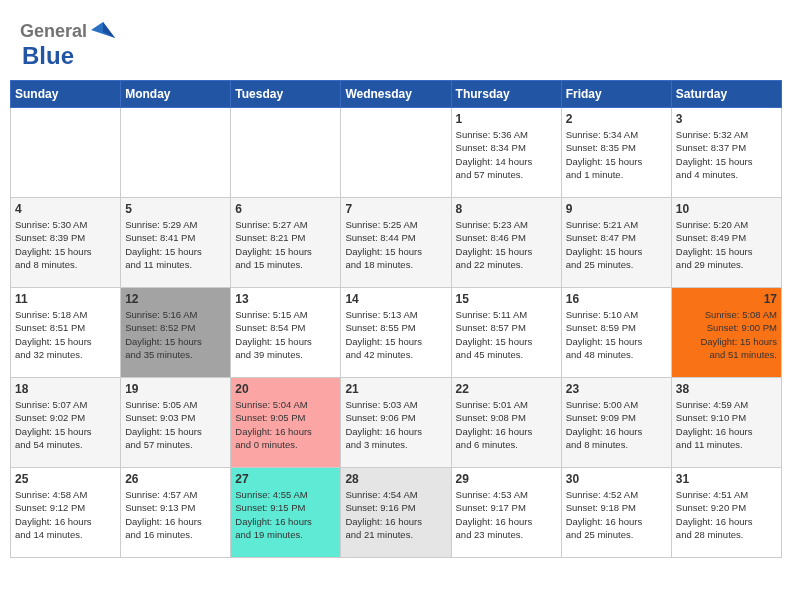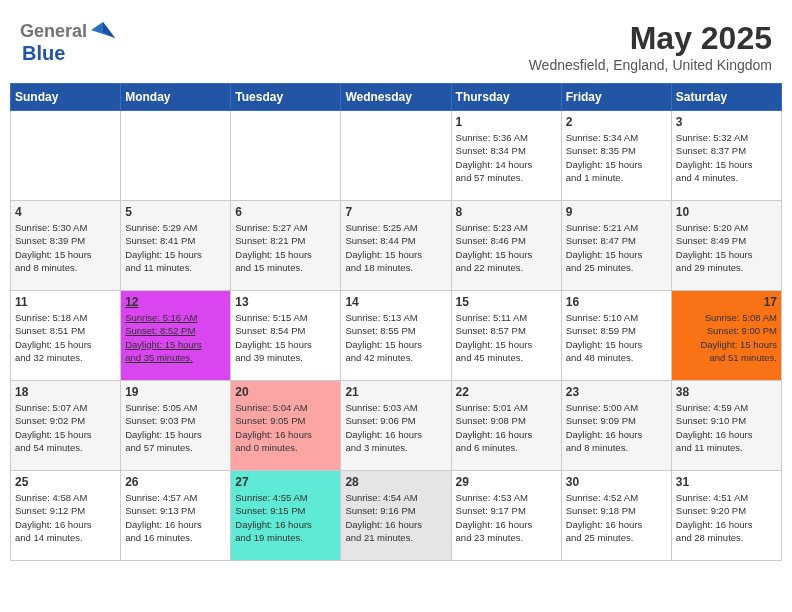--- a/index.html
+++ b/index.html
@@ -88,26 +88,22 @@
 <div class="header">
   <div class="logo-wrapper">
     <div class="logo-line">
       <span style="font-size:18px;font-weight:bold;color:#737373;">General</span>
       <svg width="28" height="22" viewBox="0 0 28 22" style="margin-left:2px;">
         <polygon points="14,2 26,18 2,10" fill="#2a70c2"></polygon>
         <polygon points="14,2 26,18 14,12" fill="#1a4fa0"></polygon>
       </svg>
     </div>
     <div>
-      <span style="font-size:20px;font-weight:bold;color:#2255a4;margin-left:2px;">Blue</span>
+      <span style="font-size:24px;font-weight:bold;color:#2255a4;margin-left:2px;">Blue</span>
     </div>
-  </div>
-  <div class="title-area">
-    <div class="main-title">May 2025</div>
-    <div class="subtitle">Wednesfield, England, United Kingdom</div>
   </div>
 </div>
 
 <table class="calendar">
   <thead>
     <tr>
     <th>Sunday</th>
         <th>Monday</th>
         <th>Tuesday</th>
         <th>Wednesday</th>
@@ -196,21 +192,21 @@
         </td>
       </tr>
       <tr>
         <td style="background: rgb(255, 255, 255);">
           <div class="day-num">11</div>
           <div class="day-info" style="white-space: pre-line;">Sunrise: 5:18 AM
 Sunset: 8:51 PM
 Daylight: 15 hours
 and 32 minutes.</div>
         </td>
-        <td style="background: #d946ef; text-decoration: underline;">
+        <td style="background: #a3a3a3;">
           <div class="day-num">12</div>
           <div class="day-info" style="white-space: pre-line;">Sunrise: 5:16 AM
 Sunset: 8:52 PM
 Daylight: 15 hours
 and 35 minutes.</div>
         </td>
         <td style="background: rgb(255, 255, 255);">
           <div class="day-num">13</div>
           <div class="day-info" style="white-space: pre-line;">Sunrise: 5:15 AM
 Sunset: 8:54 PM

